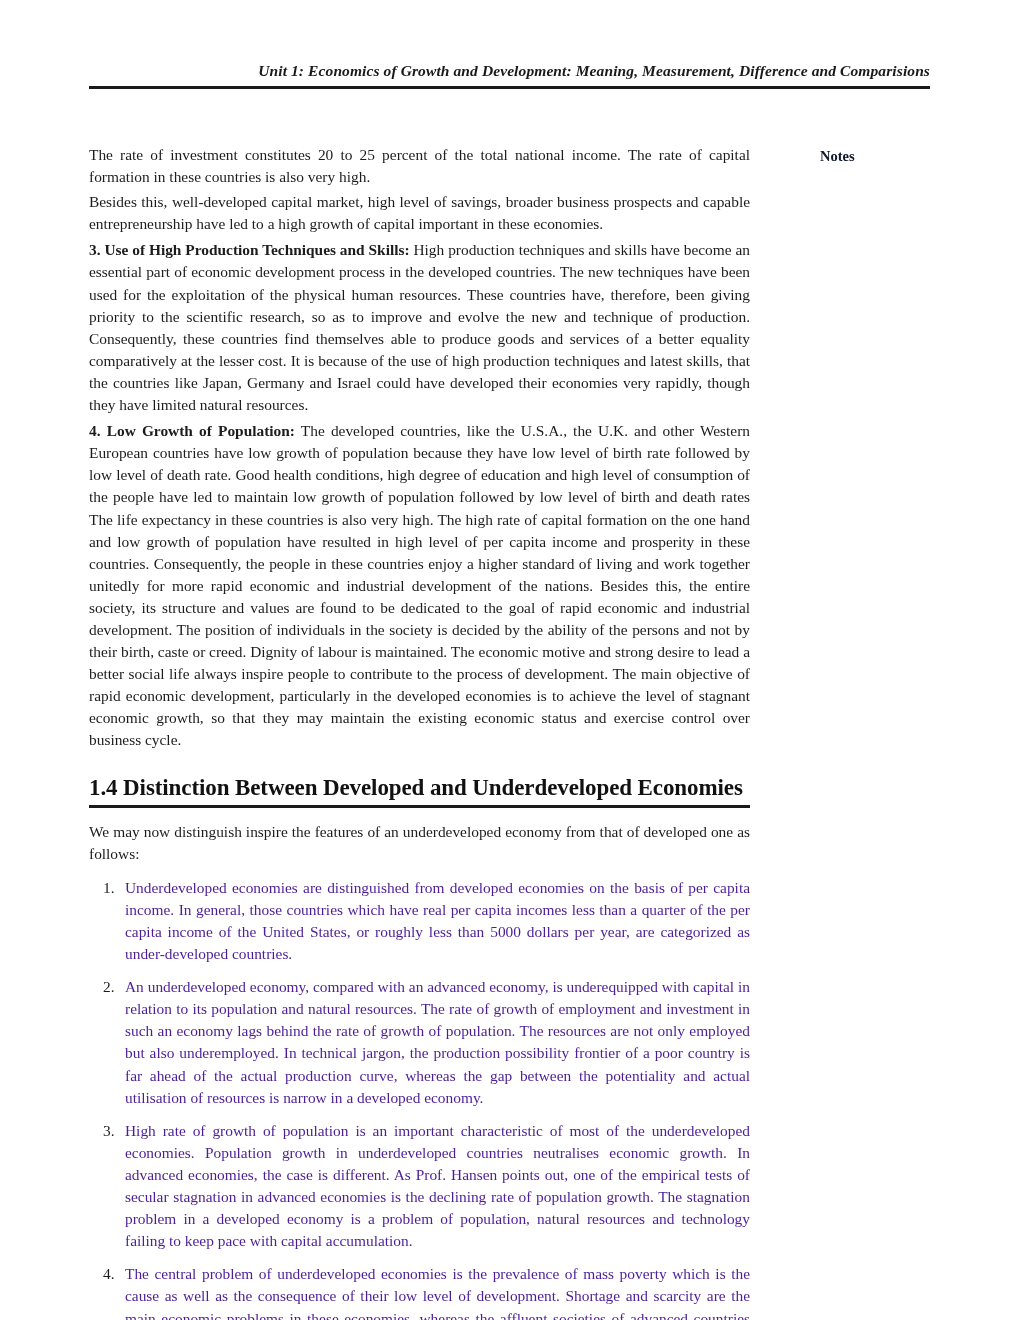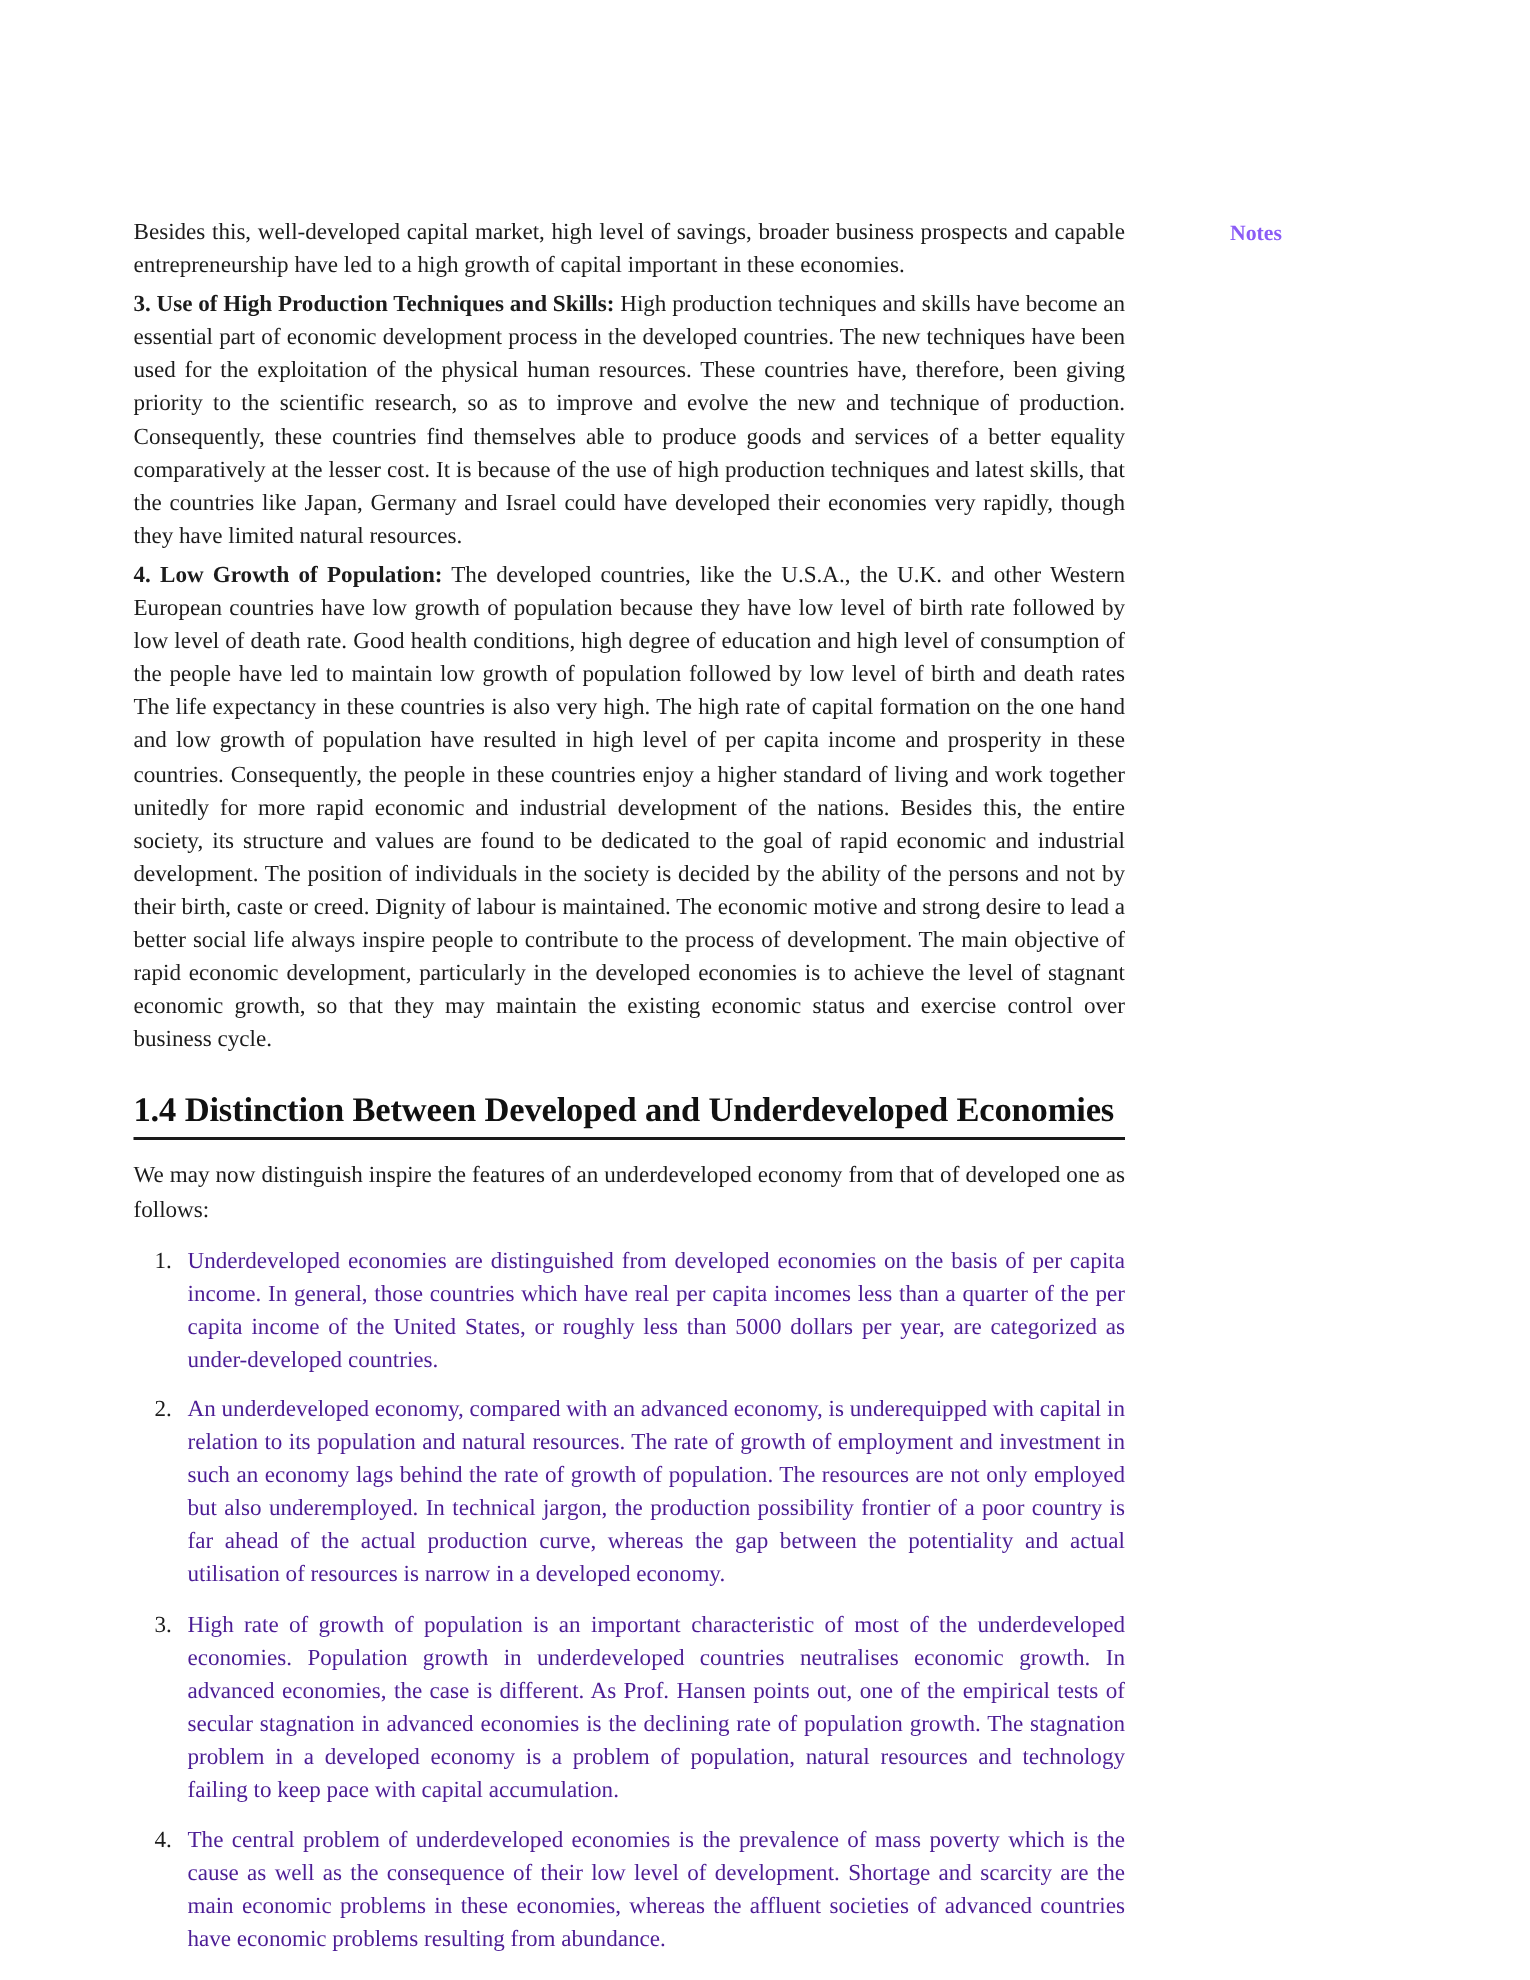--- a/index.html
+++ b/index.html
@@ -45,21 +45,21 @@
     width: 100%;
   }
 
   
   .notes-label {
     position: absolute;
     left: 820px;
     top: 148px;
     font-weight: 700;
     font-size: 14.5px;
-    color: #8b5cf6;
+    color: #0f172a;
   }
 
   
   .content {
     position: absolute;
     left: 89px;
     top: 144px;
     width: 661px;
   }
 
@@ -124,25 +124,30 @@
     line-height: 1.435;
     text-align: justify;
     color: #4c1d95;
   }
 </style>
 </head>
 <body>
 
 <div class="page">
 
+  <div class="running-header">
+    <span class="header-title">Unit 1: Economics of Growth and Development: Meaning, Measurement, Difference and Comparisions</span>
+    <div class="header-rule"></div>
+  </div>
 
   <div class="notes-label">Notes</div>
 
   <div class="content">
 
+    <p class="para tight">The rate of investment constitutes 20 to 25 percent of the total national income. The rate of capital formation in these countries is also very high.</p>
 
     <p class="para">Besides this, well-developed capital market, high level of savings, broader business prospects and capable entrepreneurship have led to a high growth of capital important in these economies.</p>
 
     <p class="para"><span class="lead">3. Use of High Production Techniques and Skills:</span><span> High production techniques and skills have become an essential part of economic development process in the developed countries. The new techniques have been used for the exploitation of the physical human resources. These countries have, therefore, been giving priority to the scientific research, so as to improve and evolve the new and technique of production. Consequently, these countries find themselves able to produce goods and services of a better equality comparatively at the lesser cost. It is because of the use of high production techniques and latest skills, that the countries like Japan, Germany and Israel could have developed their economies very rapidly, though they have limited natural resources.</span></p>
 
     <p class="para"><span class="lead">4. Low Growth of Population:</span><span> The developed countries, like the U.S.A., the U.K. and other Western European countries have low growth of population because they have low level of birth rate followed by low level of death rate. Good health conditions, high degree of education and high level of consumption of the people have led to maintain low growth of population followed by low level of birth and death rates The life expectancy in these countries is also very high. The high rate of capital formation on the one hand and low growth of population have resulted in high level of per capita income and prosperity in these countries. Consequently, the people in these countries enjoy a higher standard of living and work together unitedly for more rapid economic and industrial development of the nations. Besides this, the entire society, its structure and values are found to be dedicated to the goal of rapid economic and industrial development. The position of individuals in the society is decided by the ability of the persons and not by their birth, caste or creed. Dignity of labour is maintained. The economic motive and strong desire to lead a better social life always inspire people to contribute to the process of development. The main objective of rapid economic development, particularly in the developed economies is to achieve the level of stagnant economic growth, so that they may maintain the existing economic status and exercise control over business cycle.</span></p>
 
     <div class="section-heading">
       <span class="heading-text">1.4 Distinction Between Developed and Underdeveloped Economies</span>
       <div class="heading-rule"></div>

